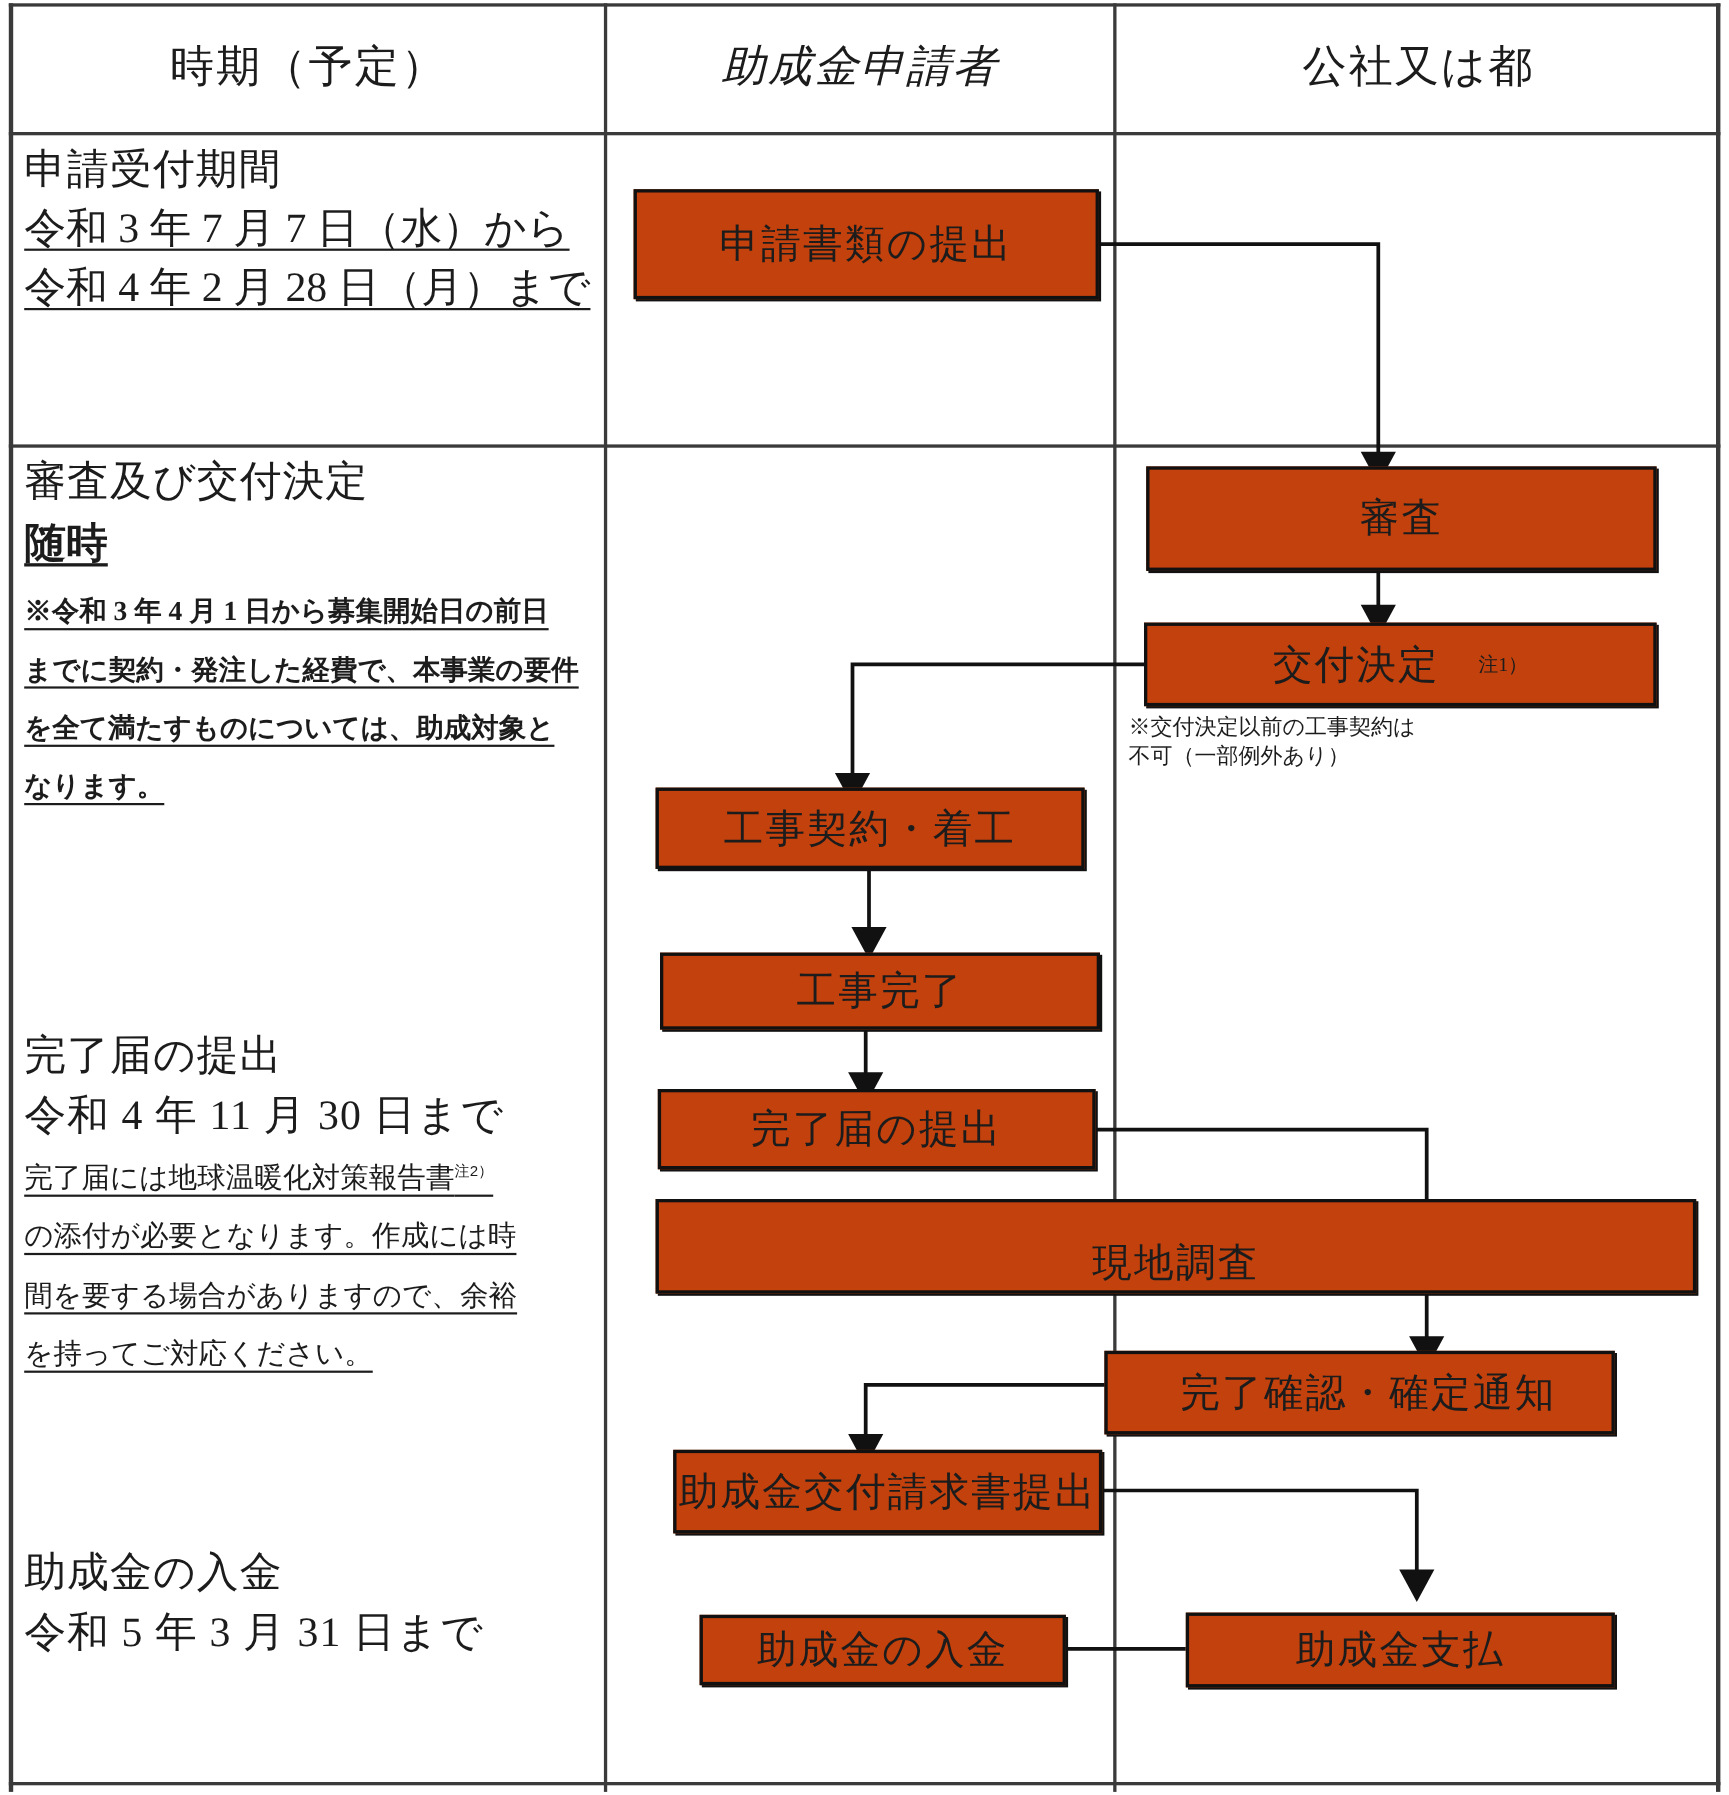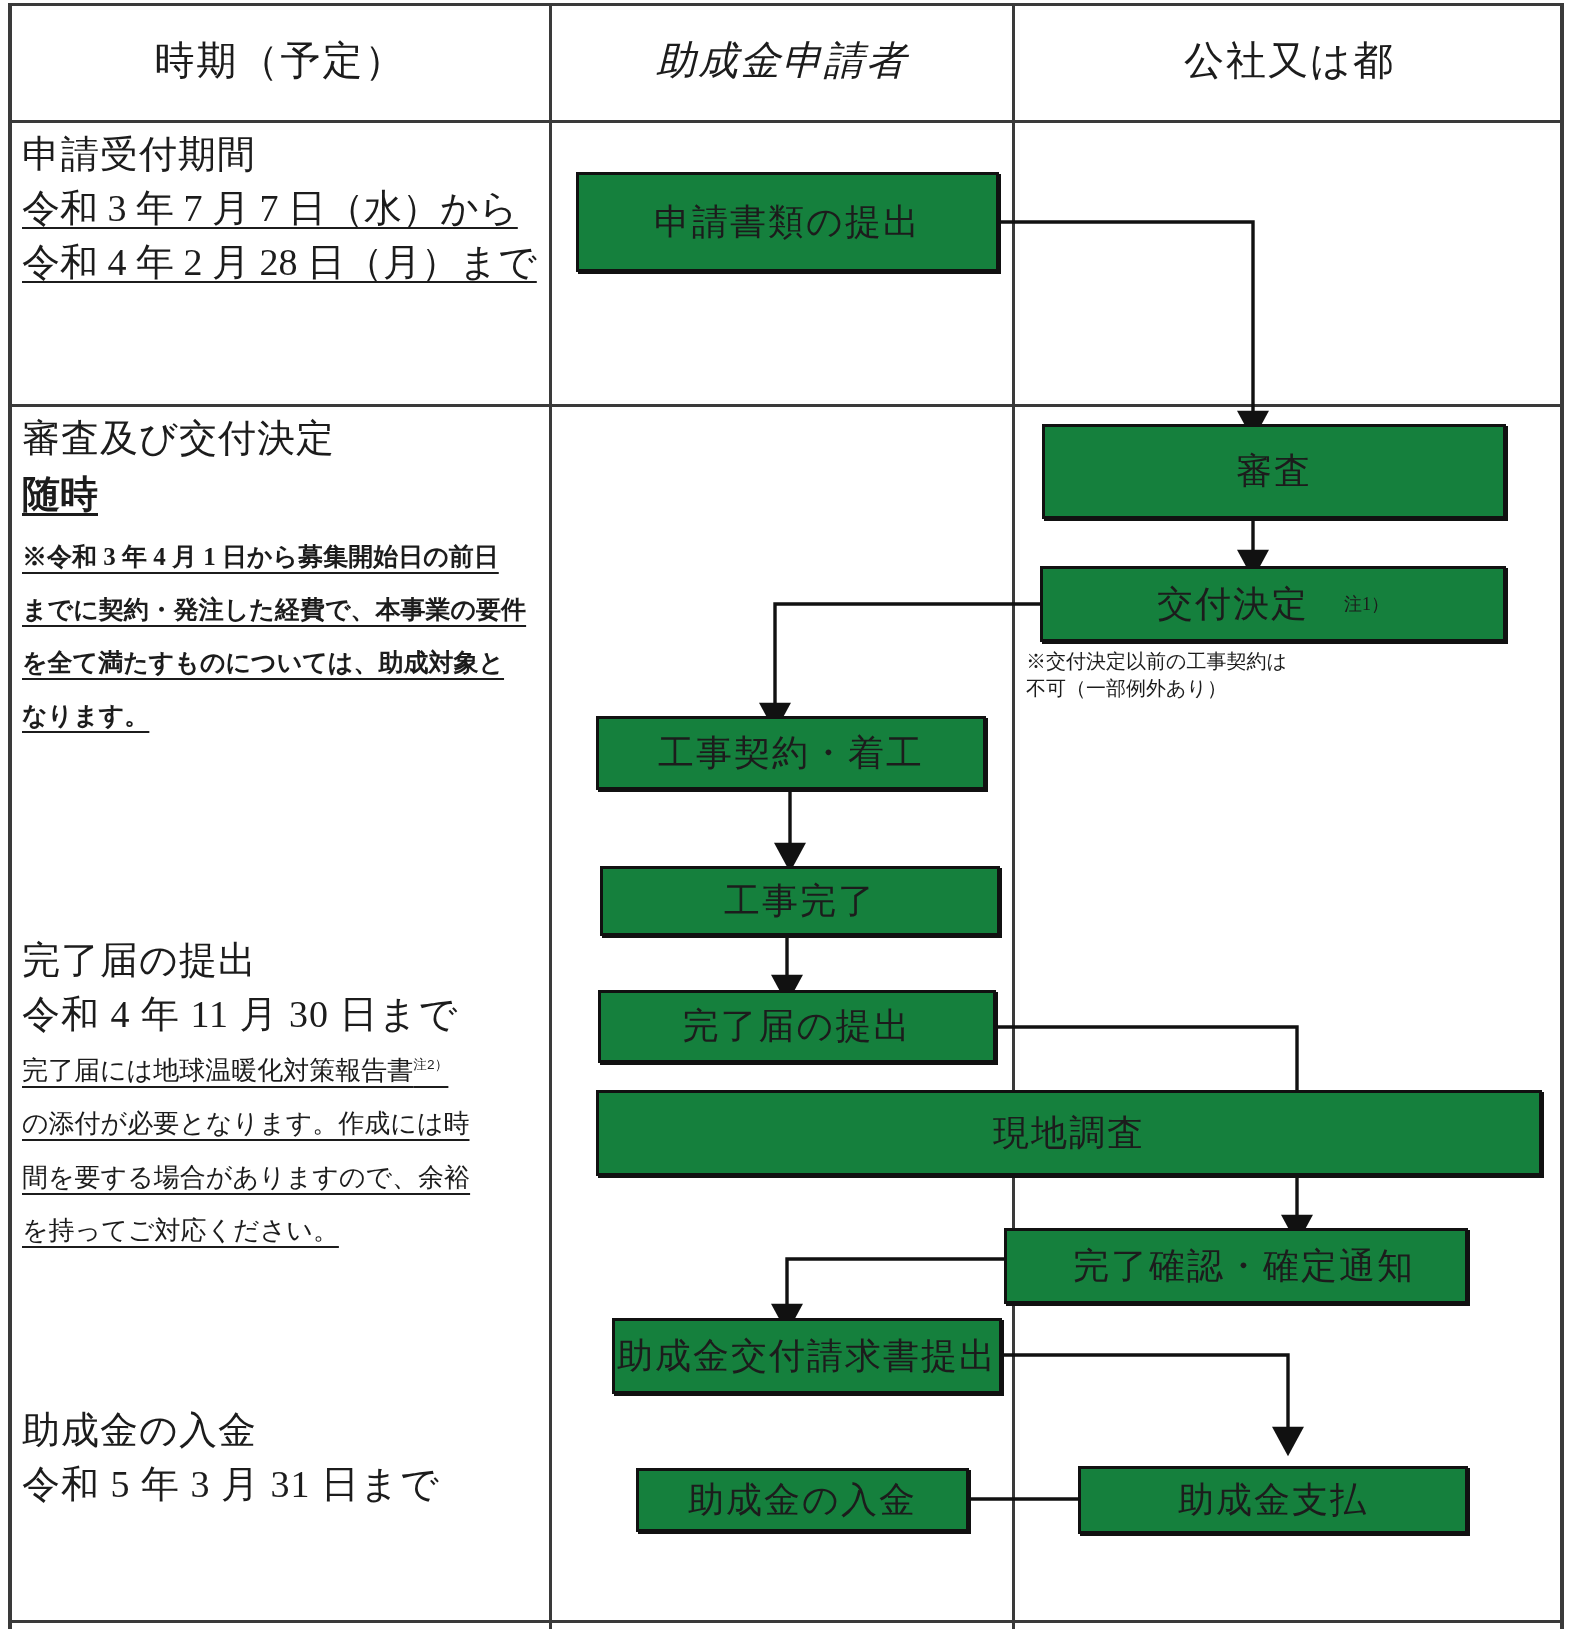--- a/index.html
+++ b/index.html
@@ -87,21 +87,21 @@
     text-decoration-thickness:2px;
     display:block;
   }
   sup.note{font-size:0.52em;vertical-align:super;letter-spacing:0;}
 
   
   .fbox{
     position:absolute;
     box-sizing:border-box;
     border:3px solid #111;
-    background:#15803d;
+    background:#c2410c;
     display:flex;
     align-items:center;
     justify-content:center;
     font-size:36px;
     letter-spacing:2px;
     white-space:nowrap;
     box-shadow:2px 2px 0 0 #111;
   }
   .fbox sup{font-size:0.50em;vertical-align:super;letter-spacing:0;}
 
@@ -235,21 +235,21 @@
   </div>
 
   <div class="fbox" style="left:600px;top:866px;width:400px;height:70px;">
     <span>工事完了</span>
   </div>
 
   <div class="fbox" style="left:598px;top:990px;width:398px;height:73px;">
     <span>完了届の提出</span>
   </div>
 
-  <div class="fbox" style="left:596px;top:1090px;width:946px;height:86px;">
+  <div class="fbox" style="left:596px;top:1090px;width:946px;height:86px;align-items:flex-end;">
     <span>現地調査</span>
   </div>
 
   <div class="fbox" style="left:1004px;top:1228px;width:464px;height:76px;padding-left:16px;">
     <span>完了確認・確定通知</span>
   </div>
 
   <div class="fbox" style="left:612px;top:1318px;width:390px;height:76px;">
     <span>助成金交付請求書提出</span>
   </div>

